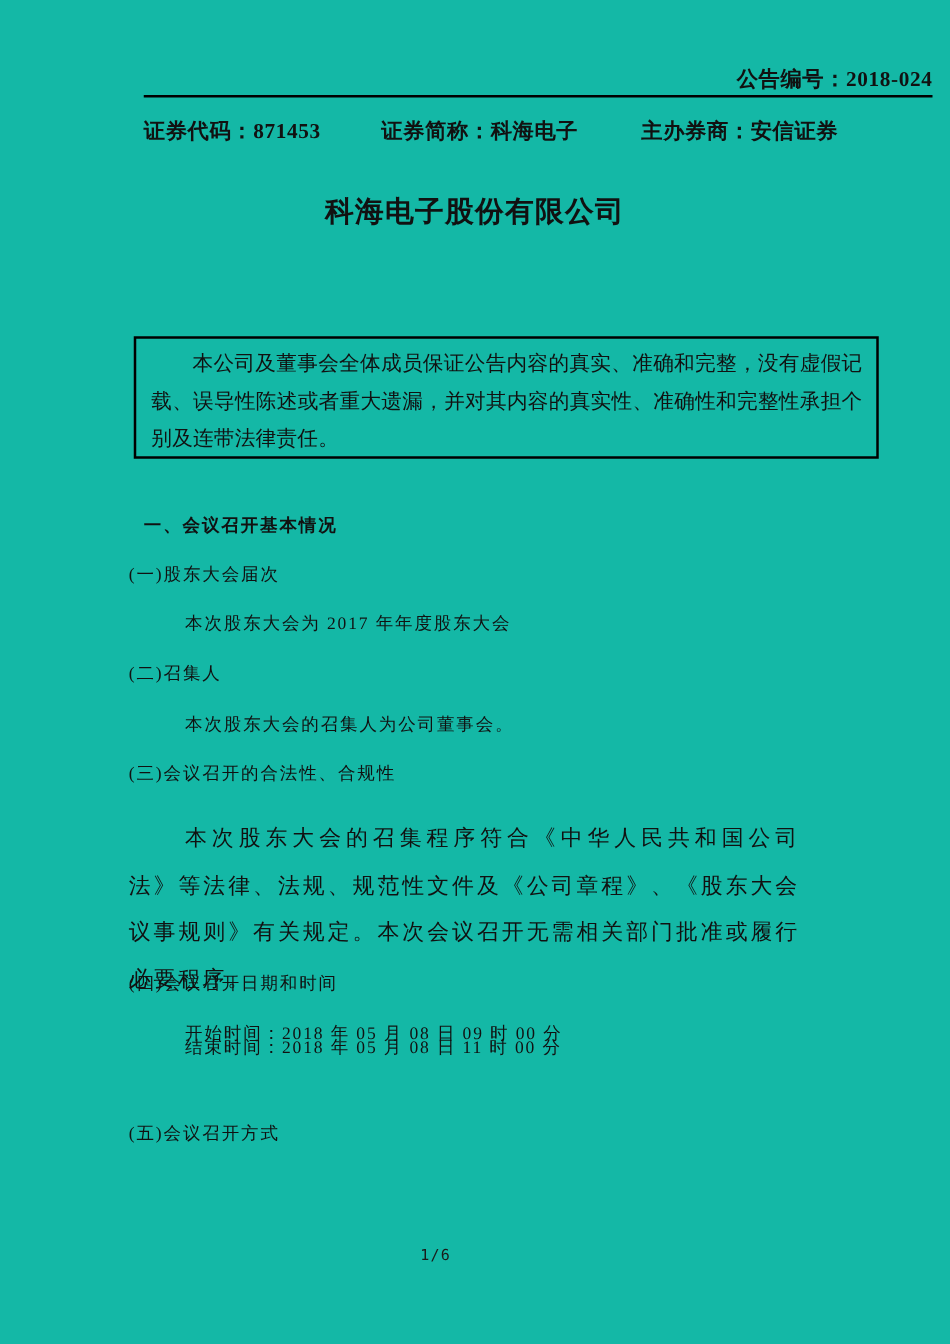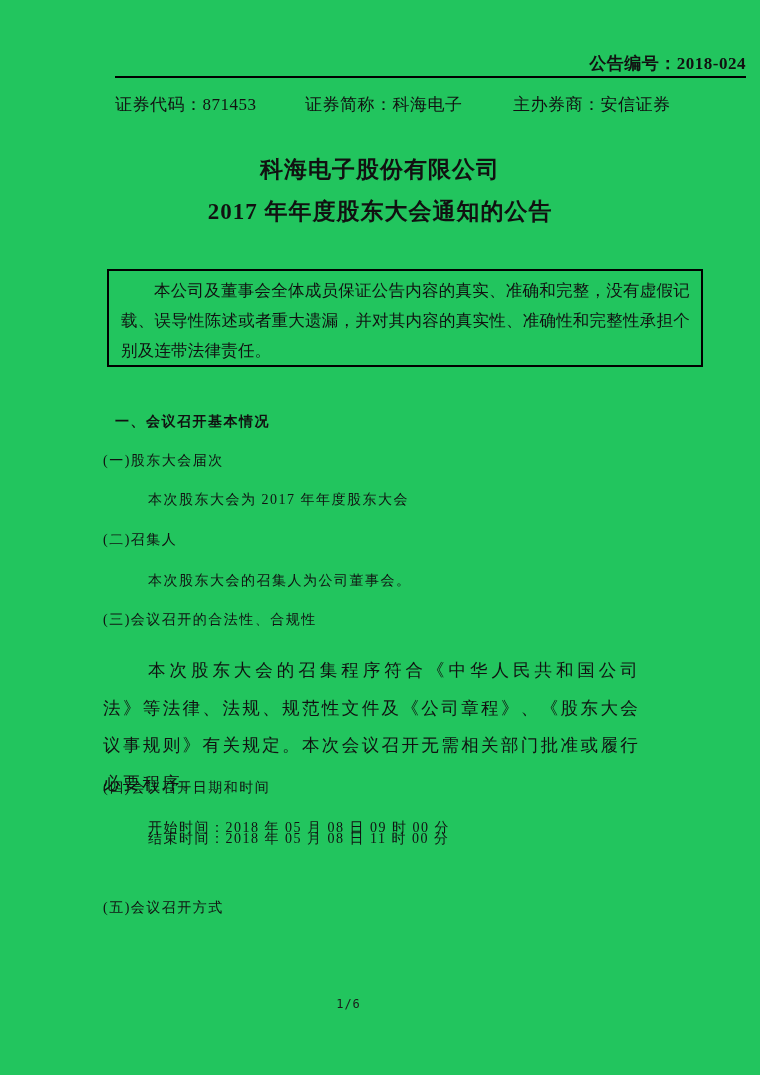--- a/index.html
+++ b/index.html
@@ -4,41 +4,41 @@
 <style>
   html, body {
     margin: 0;
     padding: 0;
     background: #ffffff;
   }
   .page {
     position: relative;
     width: 760px;
     height: 1075px;
-    background: #22c55e;
+    background: #14b8a6;
     color: #111111;
     font-family: "Liberation Serif", "DejaVu Serif", serif;
     overflow: hidden;
   }
   .abs { position: absolute; }
 
   .doc-number {
     top: 52px; left: 115px; width: 631px;
     text-align: right;
     font-size: 17px; font-weight: bold;
     letter-spacing: 0.5px;
     white-space: nowrap;
   }
   .header-rule {
     top: 76px; left: 115px; width: 631px; height: 2px;
     background: #000000;
   }
   .sec-row {
     top: 93px; left: 115px; width: 640px;
-    font-size: 17px; font-weight: normal;
+    font-size: 17px; font-weight: bold;
     letter-spacing: 0.5px;
     display: flex;
     white-space: nowrap;
     justify-content: center;
   }
   .sec-row .col1 { width: 190px; }
   .sec-row .col2 { width: 208px; }
   .sec-row .col3 { flex: 1; }
 
   .title-line {
@@ -104,21 +104,20 @@
   <div class="abs header-rule"></div>
 
   <div class="abs sec-row">
     <span class="col1">证券代码：871453</span>
     <span class="col2">证券简称：科海电子</span>
     <span class="col3">主办券商：安信证券</span>
   </div>
 
   <div class="abs title-line title-1">科海电子股份有限公司</div>
 
-  <div class="abs title-line title-2">2017 年年度股东大会通知的公告</div>
 
   <div class="abs disclaimer-box">
     <span>本公司及董事会全体成员保证公告内容的真实、准确和完整，没有虚假记载、误导性陈述或者重大遗漏，并对其内容的真实性、准确性和完整性承担个别及连带法律责任。</span>
   </div>
 
   <div class="abs line section-heading" style="top:411px">一、会议召开基本情况</div>
 
   <div class="abs line" style="top:450px">(一)股东大会届次</div>
 
   <div class="abs line indent1" style="top:489px">本次股东大会为 2017 年年度股东大会</div>

